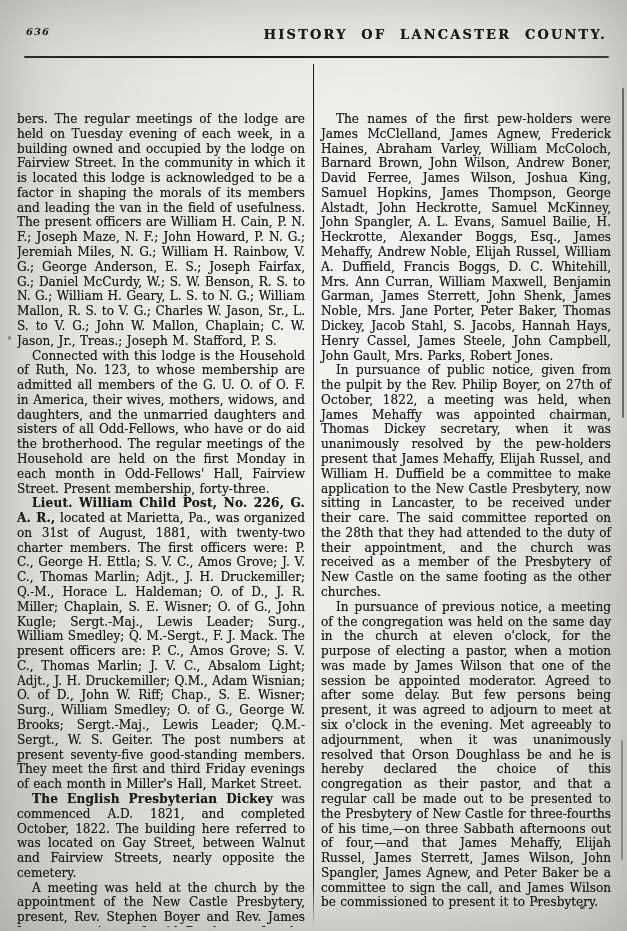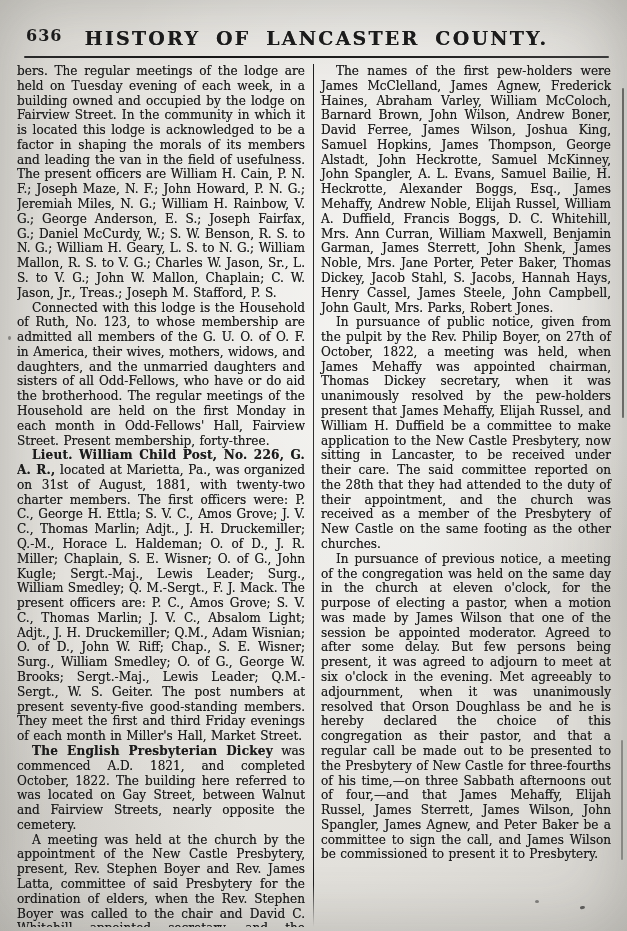--- a/index.html
+++ b/index.html
@@ -20,45 +20,46 @@
       radial-gradient(ellipse at 50% 45%, #ecebe7 0%, #e4e2dd 60%, #d4d2cd 100%);
     box-shadow: inset 0 0 70px rgba(70,68,60,0.28);
   }
   .header {
     position: absolute;
     top: 24px; left: 26px; right: 20px;
     height: 24px;
   }
   .page-number {
     position: absolute; left: 0; top: 2px;
-    font-size: 16px; font-weight: bold;
+    font-size: 10px; font-weight: bold;
     letter-spacing: 1px;
+    font-style: italic;
   }
   .running-title {
     position: absolute; left: 0; right: 0; top: 3px;
-    text-align: center;
-    font-size: 19px; font-weight: bold;
+    text-align: right;
+    font-size: 13px; font-weight: bold;
     letter-spacing: 2.2px;
     word-spacing: 7px;
     text-shadow: 0 0 0.5px rgba(0,0,0,0.7);
   }
   .header-rule {
     position: absolute;
     top: 56px; left: 24px; right: 18px;
     height: 2px;
     background: linear-gradient(90deg, #2a2a2a 0%, #161616 30%, #222 70%, #3a3a3a 100%);
     border-radius: 1px;
   }
   .columns {
     position: absolute;
     top: 64px; left: 17px; right: 15px; bottom: 4px;
     display: flex;
     overflow: hidden;
   }
-  .col { width: 288px; }
+  .col { width: 288px; margin-top: 48px; }
   .col-right { width: 290px; }
   .column-divider {
     width: 1px;
     margin: 0 7px 0 8px;
     background: linear-gradient(180deg, #1d1d1d 0%, #333 50%, #1d1d1d 95%, rgba(30,30,30,0) 100%);
   }
   .para {
     margin: 0;
     font-size: 12.1px;
     line-height: 14.78px;

